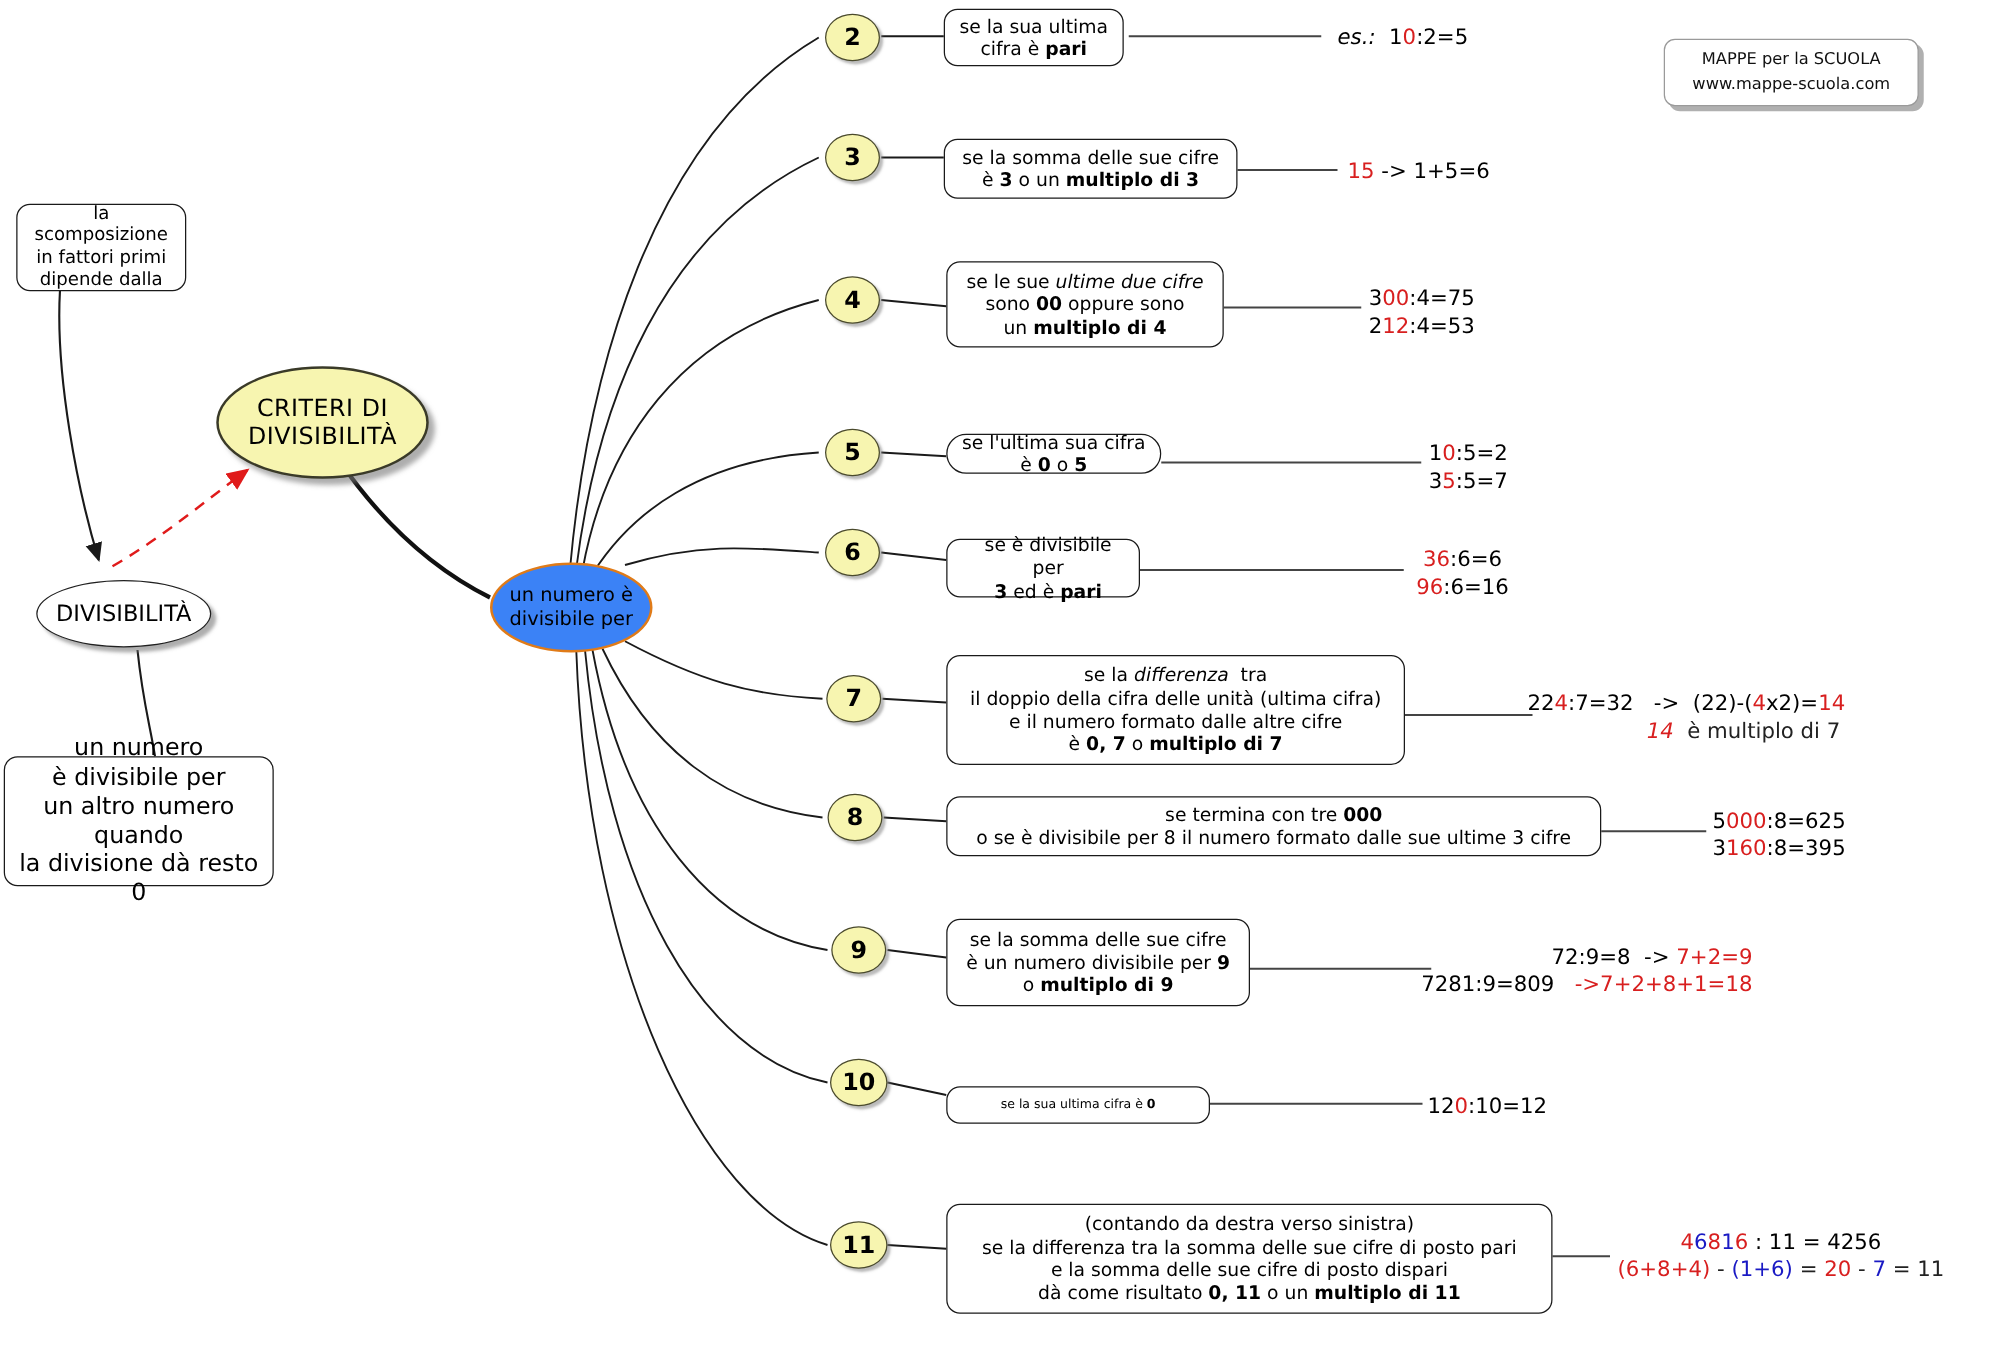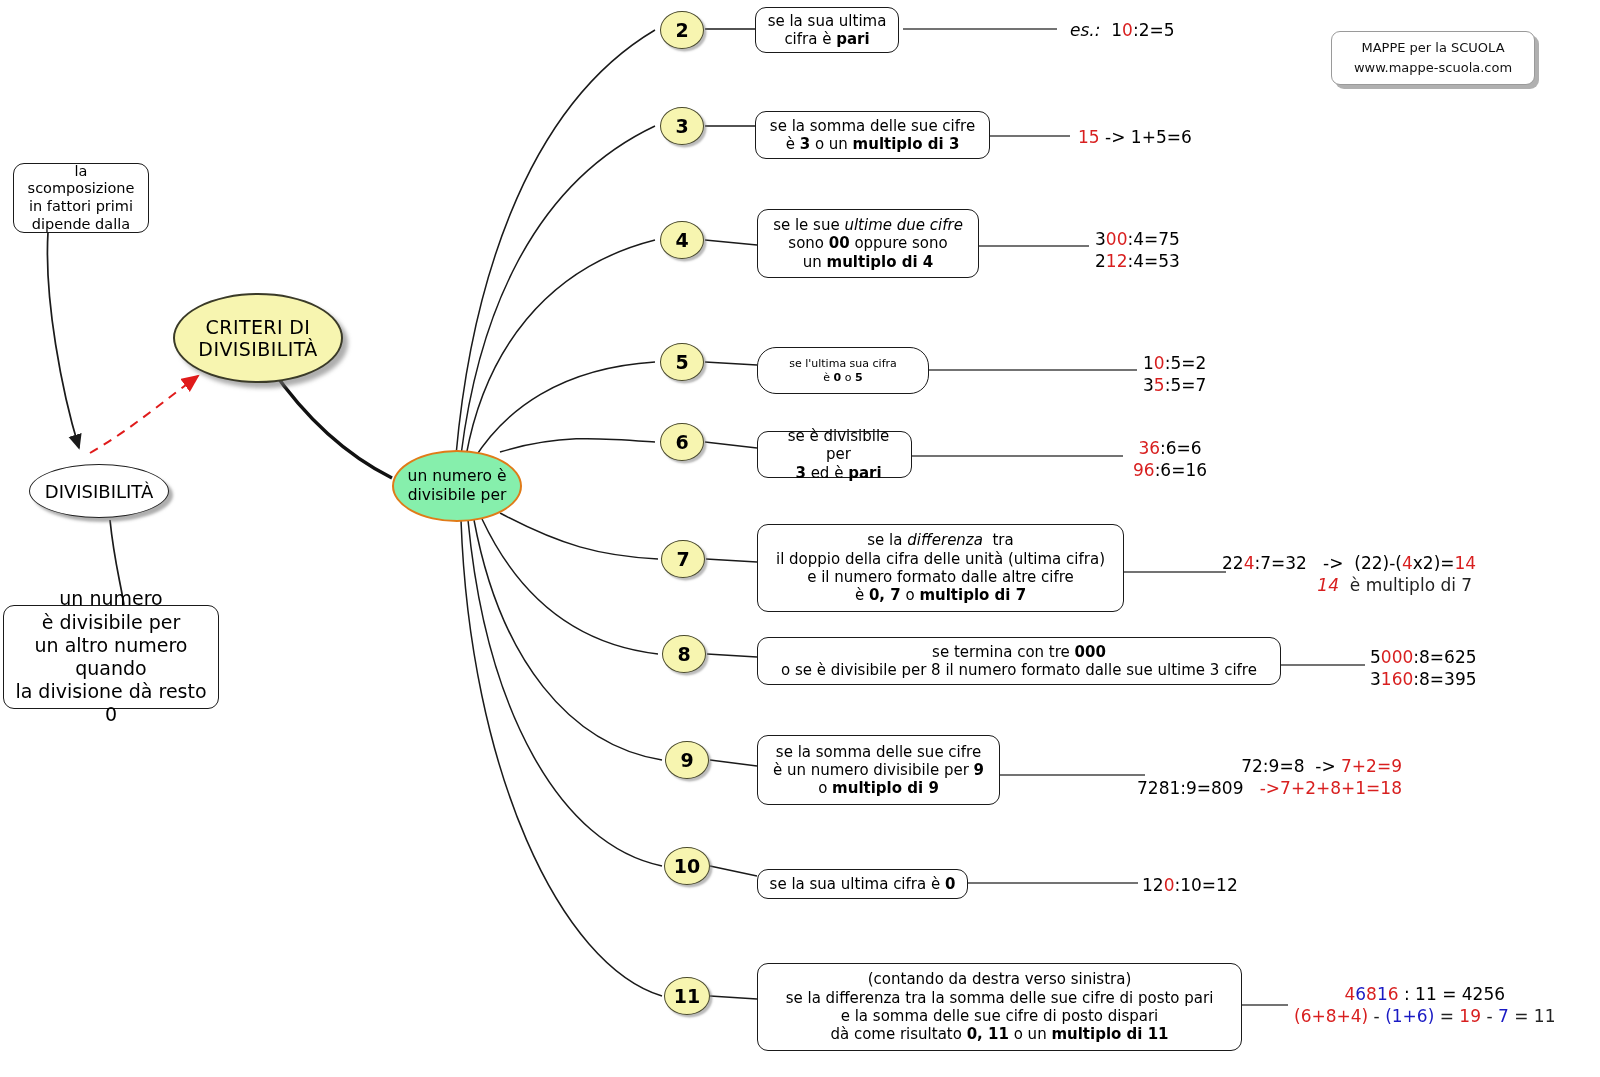--- a/index.html
+++ b/index.html
@@ -24,21 +24,21 @@
   
   .topic{border:2.4px solid #3a3a28;border-radius:50%;background:#f7f5b0;
          display:flex;align-items:center;justify-content:center;text-align:center;
          font-size:19px;line-height:1.18;letter-spacing:.4px;
          box-shadow:5px 5px 4px rgba(120,120,120,.6);}
 
   .ell-white{border:1.7px solid #202020;border-radius:50%;background:#fff;
          display:flex;align-items:center;justify-content:center;text-align:center;
          font-size:18px;box-shadow:4px 4px 3px rgba(120,120,120,.6);}
 
-  .center{border:2.6px solid #e07b18;border-radius:50%;background:#86efac;
+  .center{border:2.6px solid #e07b18;border-radius:50%;background:#3b82f6;
           display:flex;align-items:center;justify-content:center;text-align:center;
           font-size:15.5px;line-height:1.25;}
 
   .ex{position:absolute;font-size:17px;line-height:1.32;white-space:nowrap;}
   .red{color:#d81f1f;}
   .blue{color:#1a1ac4;}
   .it{font-style:italic;}
   b{font-weight:bold;}
 
   .wm{position:absolute;border:1.3px solid #9a9a9a;border-radius:9px;background:#fff;
@@ -166,21 +166,21 @@
     <span>se la somma delle sue cifre</span>
     <span>è <b>3</b> o un <b>multiplo di 3</b></span>
   </div>
 
   <div class="node rbox" style="left:757px;top:209px;width:222px;height:69px;font-size:15px;flex-direction:column;text-align:center;">
     <span>se le sue <i>ultime due cifre</i></span>
     <span>sono <b>00</b> oppure sono</span>
     <span>un <b>multiplo di 4</b></span>
   </div>
 
-  <div class="node rbox" style="left:757px;top:347px;width:172px;height:47px;font-size:11px;flex-direction:column;border-radius:19px;">
+  <div class="node rbox" style="left:757px;top:347px;width:172px;height:32px;font-size:15px;flex-direction:column;border-radius:19px;">
     <span>se l'ultima sua cifra</span>
     <span>è <b>0</b> o <b>5</b></span>
   </div>
 
   <div class="node rbox" style="left:757px;top:431px;width:155px;height:47px;font-size:15px;flex-direction:column;padding-left:17px;">
     <span>se è divisibile per</span>
     <span><b>3</b> ed è <b>pari</b></span>
   </div>
 
   <div class="node rbox" style="left:757px;top:524px;width:367px;height:88px;font-size:15px;flex-direction:column;">
@@ -194,21 +194,21 @@
     <span>se termina con tre <b>000</b></span>
     <span>o se è divisibile per 8 il numero formato dalle sue ultime 3 cifre</span>
   </div>
 
   <div class="node rbox" style="left:757px;top:735px;width:243px;height:70px;font-size:15px;flex-direction:column;">
     <span>se la somma delle sue cifre</span>
     <span>è un numero divisibile per <b>9</b></span>
     <span>o <b>multiplo di 9</b></span>
   </div>
 
-  <div class="node rbox" style="left:757px;top:869px;width:211px;height:30px;font-size:15px;">
+  <div class="node rbox" style="left:757px;top:869px;width:211px;height:30px;font-size:10px;">
     <span>se la sua ultima cifra è <b>0</b></span>
   </div>
 
   <div class="node rbox" style="left:757px;top:963px;width:485px;height:88px;font-size:15px;flex-direction:column;">
     <span>(contando da destra verso sinistra)</span>
     <span>se la differenza tra la somma delle sue cifre di posto pari</span>
     <span>e la somma delle sue cifre di posto dispari</span>
     <span>dà come risultato <b>0, 11</b> o un <b>multiplo di 11</b></span>
   </div>
 
@@ -251,21 +251,21 @@
     <div style="text-align:right;">72:9=8 &nbsp;-&gt; <span class="red">7+2=9</span></div>
     <div>7281:9=809 &nbsp;&nbsp;<span class="red">-&gt;7+2+8+1=18</span></div>
   </div>
 
   <div class="ex" style="left:1142px;top:874px;">
     <span>12<span class="red">0</span>:10=12</span>
   </div>
 
   <div class="ex" style="left:1294px;top:983px;">
     <div style="text-align:center;"><span class="red">4</span><span class="blue">6</span><span class="red">8</span><span class="blue">1</span><span class="red">6</span> : 11 = 4256</div>
-    <div><span class="red">(6+8+4)</span> <span style="color:#222;">-</span> <span class="blue">(1+6)</span> <span style="color:#222;">=</span> <span class="red">19</span> <span style="color:#222;">-</span> <span class="blue">7</span> <span style="color:#222;">= 11</span></div>
+    <div><span class="red">(6+8+4)</span> <span style="color:#222;">-</span> <span class="blue">(1+6)</span> <span style="color:#222;">=</span> <span class="red">20</span> <span style="color:#222;">-</span> <span class="blue">7</span> <span style="color:#222;">= 11</span></div>
   </div>
 
   <div class="wm" style="left:1331px;top:31px;width:178px;">
     <div>MAPPE per la SCUOLA</div>
     <div>www.mappe-scuola.com</div>
   </div>
 
 </div>
 
 </body></html>

